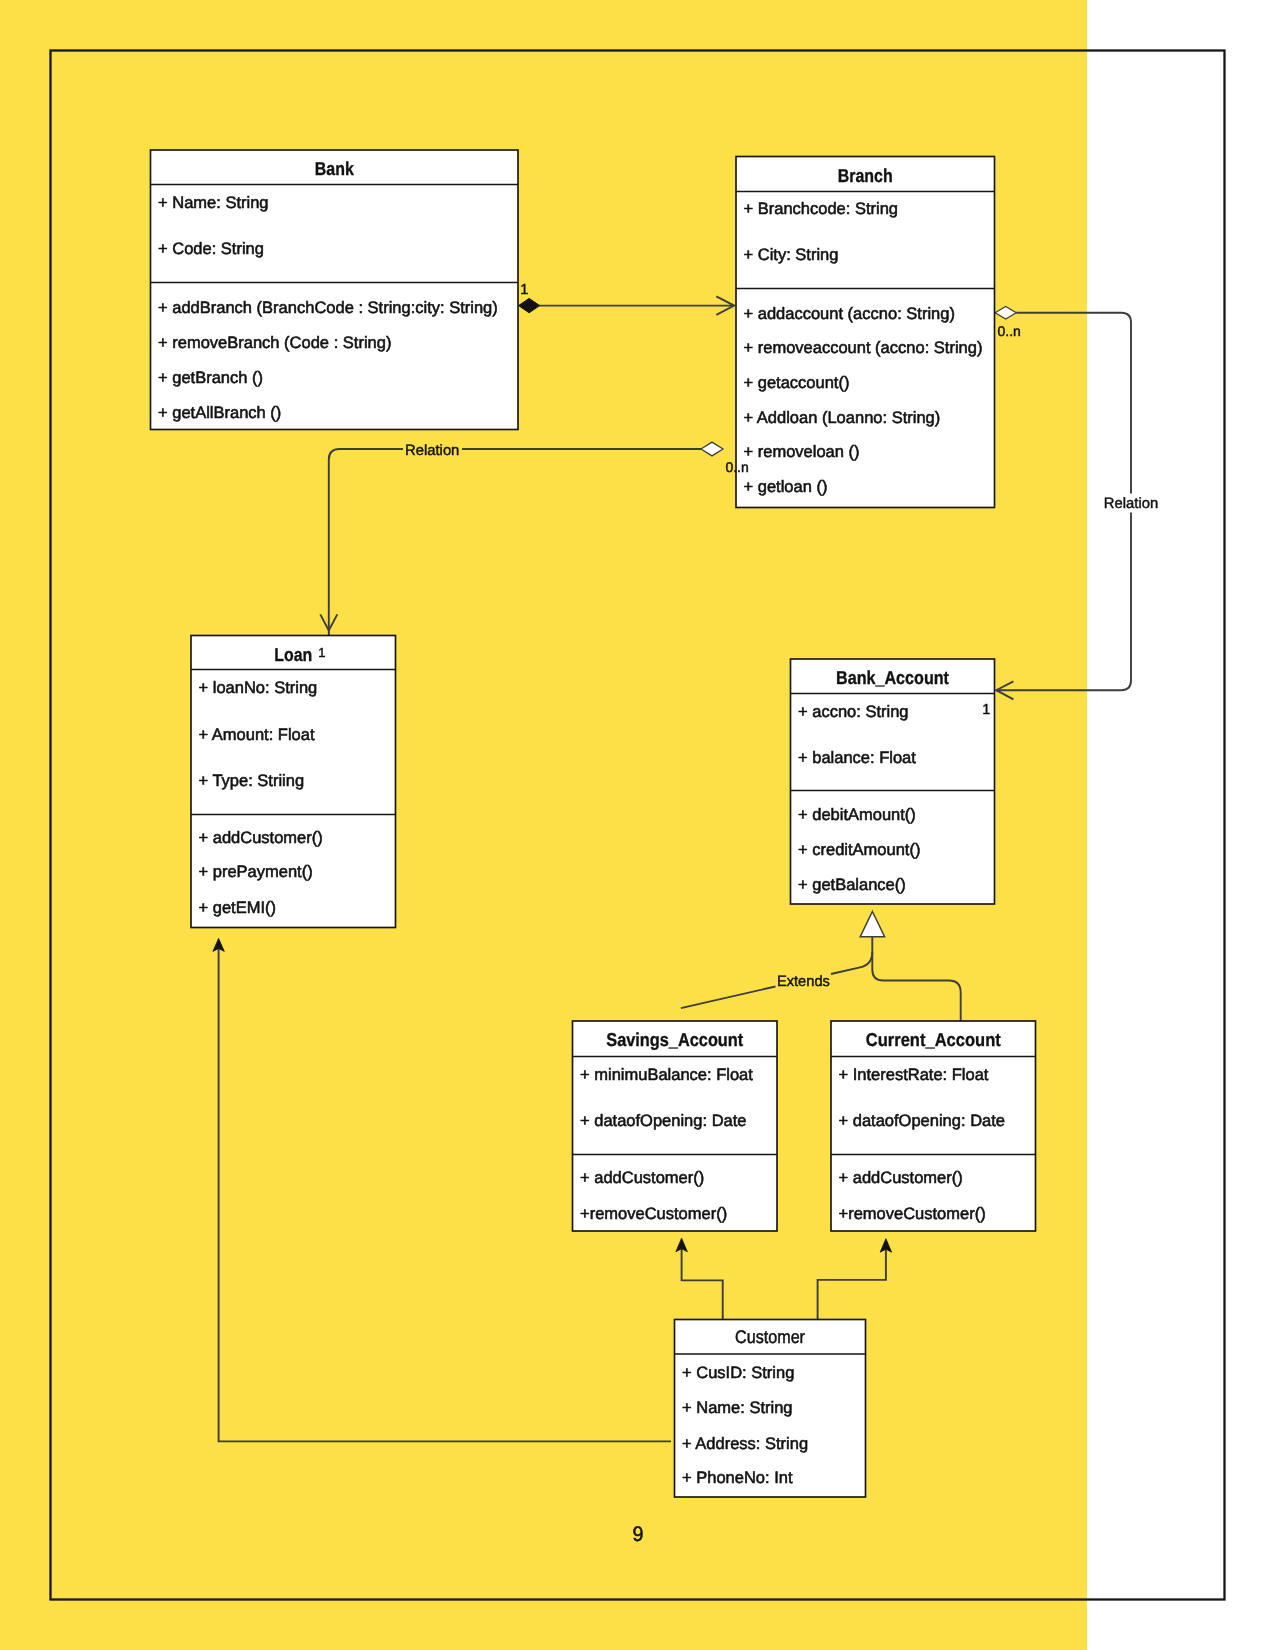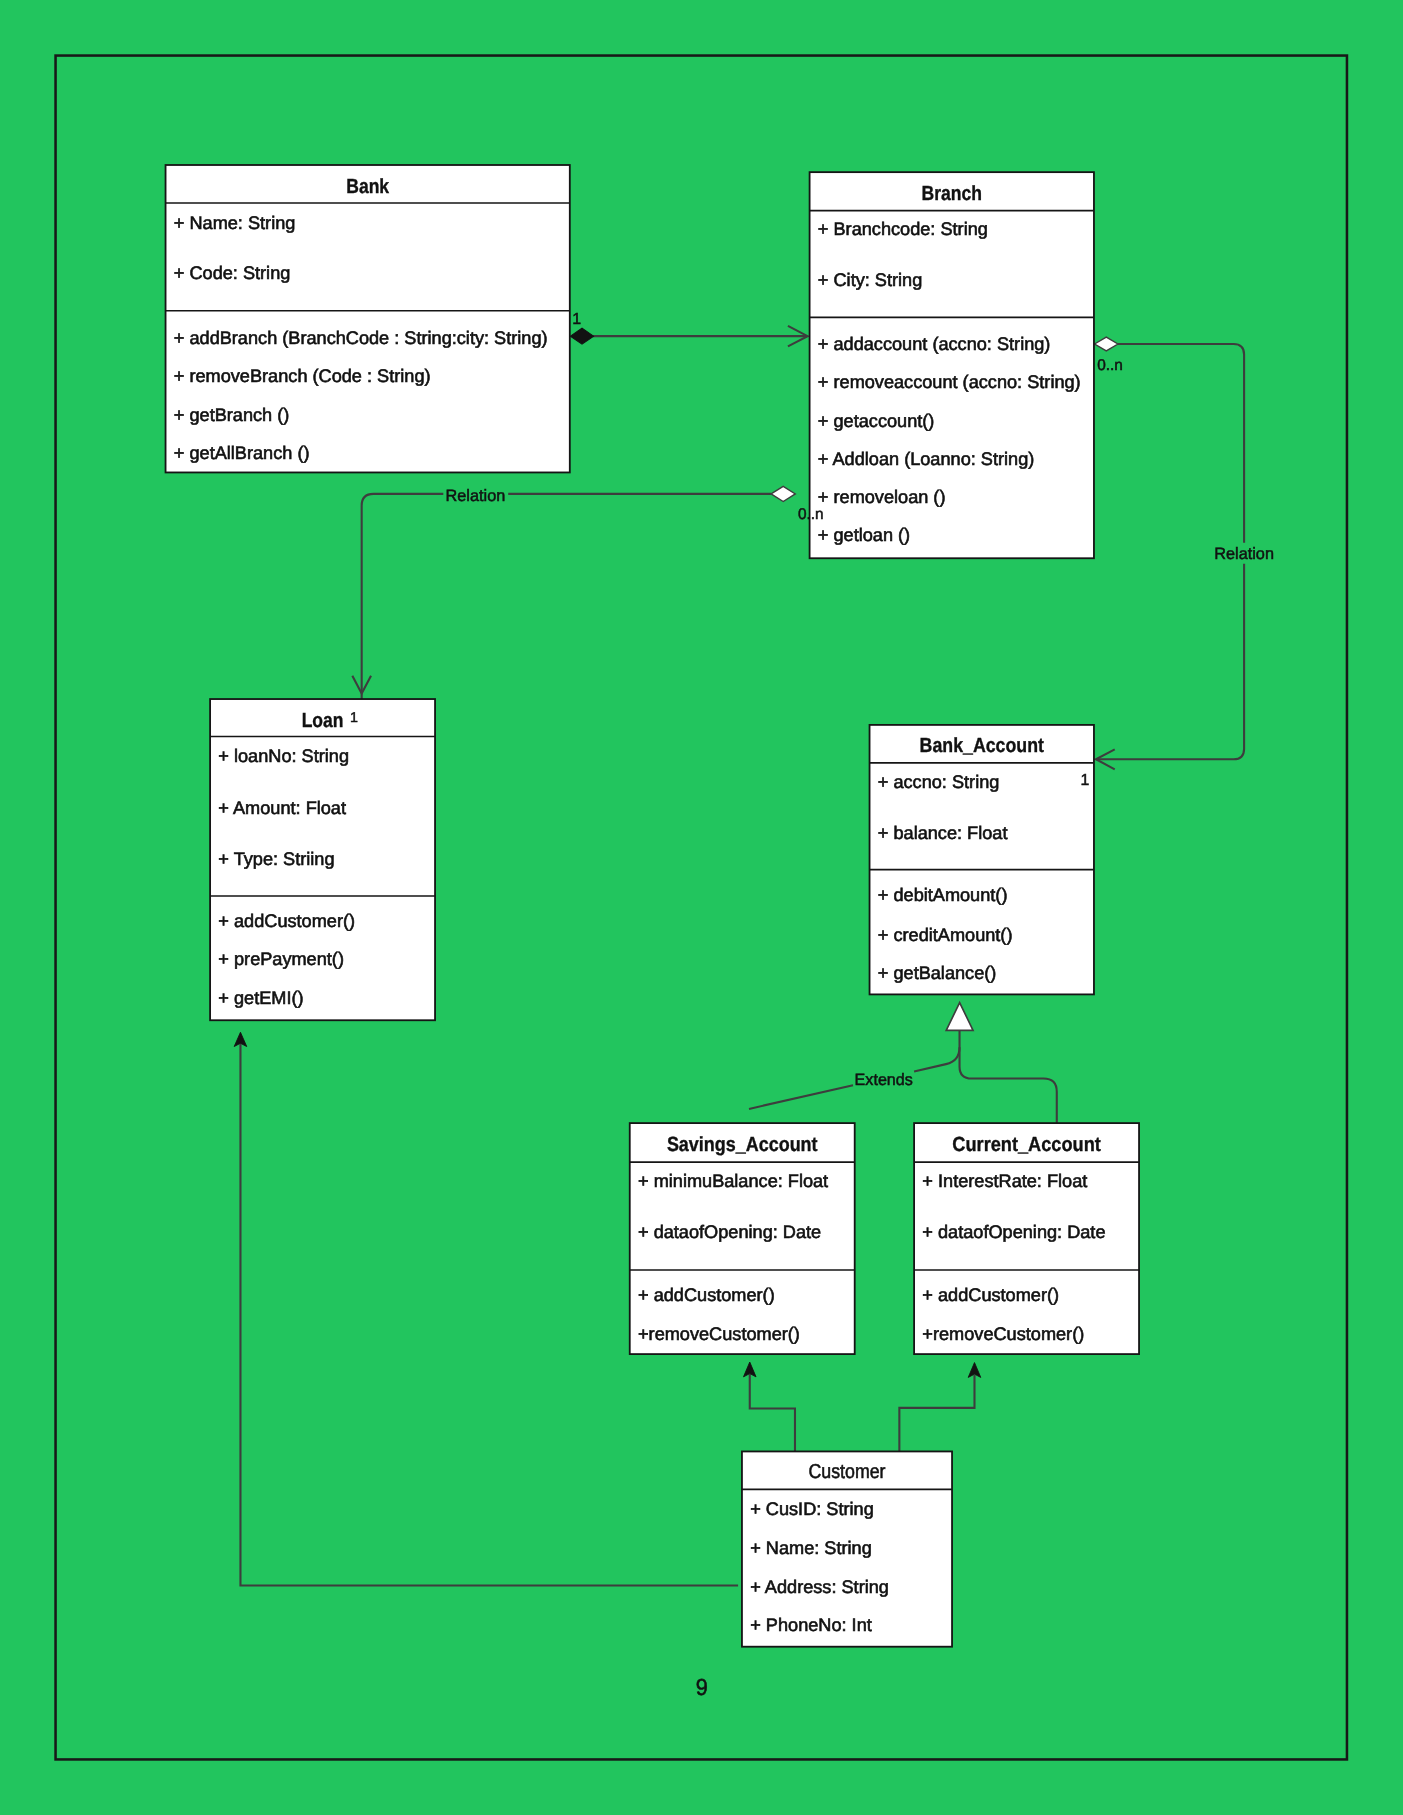--- a/index.html
+++ b/index.html
@@ -1,19 +1,19 @@
 <!DOCTYPE html>
 <html><head>
 <meta charset="utf-8">
 <title>UML Class Diagram</title>
 <style>
   html,body{margin:0;padding:0;background:#ffffff;}
   body{width:1275px;height:1650px;overflow:hidden;background:#ffffff;
        font-family:"Liberation Sans",sans-serif;}
-  #page{position:relative;width:1275px;height:1650px;background:#22c55e;
+  #page{position:relative;width:1087px;height:1650px;background:#fde047;
         will-change:transform;}
   svg{display:block;position:absolute;left:0;top:0;}
   text{font-family:"Liberation Sans",sans-serif;text-rendering:geometricPrecision;}
 
   .cls-title      {font-weight:bold;  font-size:18.6px; stroke:#111111; stroke-width:0.32px; paint-order:stroke fill;}
   .cls-title-plain{font-weight:normal;font-size:18.3px; stroke:#111111; stroke-width:0.50px; paint-order:stroke fill;}
   .cls-sup        {font-weight:normal;font-size:13px;   stroke:#111111; stroke-width:0.40px; paint-order:stroke fill;}
   .cls-row        {font-size:16.5px;  stroke:#111111;   stroke-width:0.55px; paint-order:stroke fill;}
   .edge-label     {font-size:15px;    stroke:#111111;   stroke-width:0.45px; paint-order:stroke fill;}
   .mult           {font-size:14px;    stroke:#111111;   stroke-width:0.45px; paint-order:stroke fill;}

